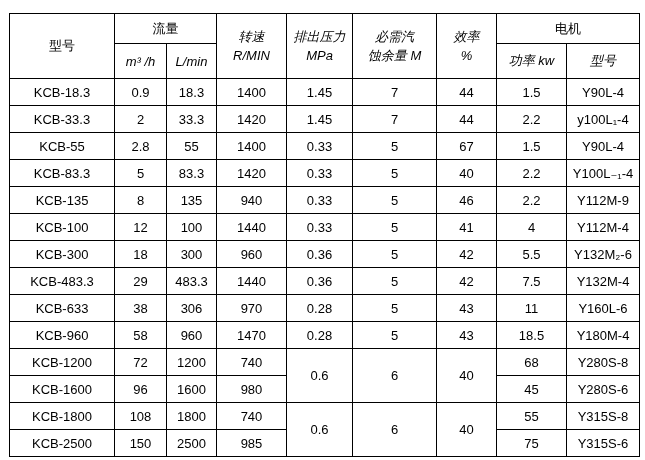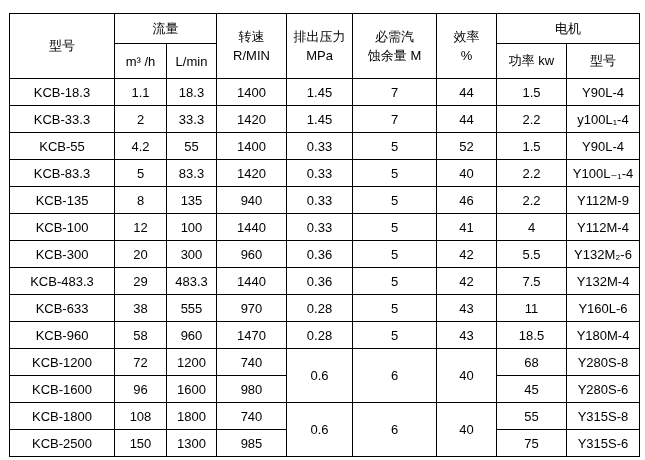--- a/index.html
+++ b/index.html
@@ -23,23 +23,23 @@
     text-align: center;
     vertical-align: middle;
     font-weight: normal;
     font-size: 13px;
     color: #000000;
     padding: 0 2px;
     overflow: hidden;
     white-space: nowrap;
   }
   thead tr.h1 th { height: 29px; }
-  thead tr.h2 th { height: 34px; }
+  thead tr.h2 th { height: 34px; font-style: italic; }
   tbody td { height: 26px; }
-  .two-line div { line-height: 19px; }
+  .two-line div { line-height: 19px; font-style: italic; }
 </style>
 </head>
 <body>
 
 <table class="spec">
   <colgroup>
     <col style="width:105px">
     <col style="width:52px">
     <col style="width:50px">
     <col style="width:70px">
@@ -74,21 +74,21 @@
     <tr class="h2">
       <th>m³ /h</th>
       <th>L/min</th>
       <th>功率 kw</th>
       <th>型号</th>
     </tr>
   </thead>
   <tbody>
       <tr>
         <td>KCB-18.3</td>
-        <td>1.1</td>
+        <td>0.9</td>
         <td>18.3</td>
         <td>1400</td>
         <td>1.45</td>
         <td>7</td>
         <td>44</td>
         <td>1.5</td>
         <td>Y90L-4</td>
       </tr>
       <tr>
         <td>KCB-33.3</td>
@@ -96,26 +96,26 @@
         <td>33.3</td>
         <td>1420</td>
         <td>1.45</td>
         <td>7</td>
         <td>44</td>
         <td>2.2</td>
         <td>y100L₁-4</td>
       </tr>
       <tr>
         <td>KCB-55</td>
-        <td>4.2</td>
+        <td>2.8</td>
         <td>55</td>
         <td>1400</td>
         <td>0.33</td>
         <td>5</td>
-        <td>52</td>
+        <td>67</td>
         <td>1.5</td>
         <td>Y90L-4</td>
       </tr>
       <tr>
         <td>KCB-83.3</td>
         <td>5</td>
         <td>83.3</td>
         <td>1420</td>
         <td>0.33</td>
         <td>5</td>
@@ -140,21 +140,21 @@
         <td>100</td>
         <td>1440</td>
         <td>0.33</td>
         <td>5</td>
         <td>41</td>
         <td>4</td>
         <td>Y112M-4</td>
       </tr>
       <tr>
         <td>KCB-300</td>
-        <td>20</td>
+        <td>18</td>
         <td>300</td>
         <td>960</td>
         <td>0.36</td>
         <td>5</td>
         <td>42</td>
         <td>5.5</td>
         <td>Y132M₂-6</td>
       </tr>
       <tr>
         <td>KCB-483.3</td>
@@ -163,21 +163,21 @@
         <td>1440</td>
         <td>0.36</td>
         <td>5</td>
         <td>42</td>
         <td>7.5</td>
         <td>Y132M-4</td>
       </tr>
       <tr>
         <td>KCB-633</td>
         <td>38</td>
-        <td>555</td>
+        <td>306</td>
         <td>970</td>
         <td>0.28</td>
         <td>5</td>
         <td>43</td>
         <td>11</td>
         <td>Y160L-6</td>
       </tr>
       <tr>
         <td>KCB-960</td>
         <td>58</td>
@@ -215,19 +215,19 @@
         <td>740</td>
         <td rowspan="2">0.6</td>
         <td rowspan="2">6</td>
         <td rowspan="2">40</td>
         <td>55</td>
         <td>Y315S-8</td>
       </tr>
       <tr>
         <td>KCB-2500</td>
         <td>150</td>
-        <td>1300</td>
+        <td>2500</td>
         <td>985</td>
         <td>75</td>
         <td>Y315S-6</td>
       </tr>
     </tbody>
 </table>
 
 </body></html>

